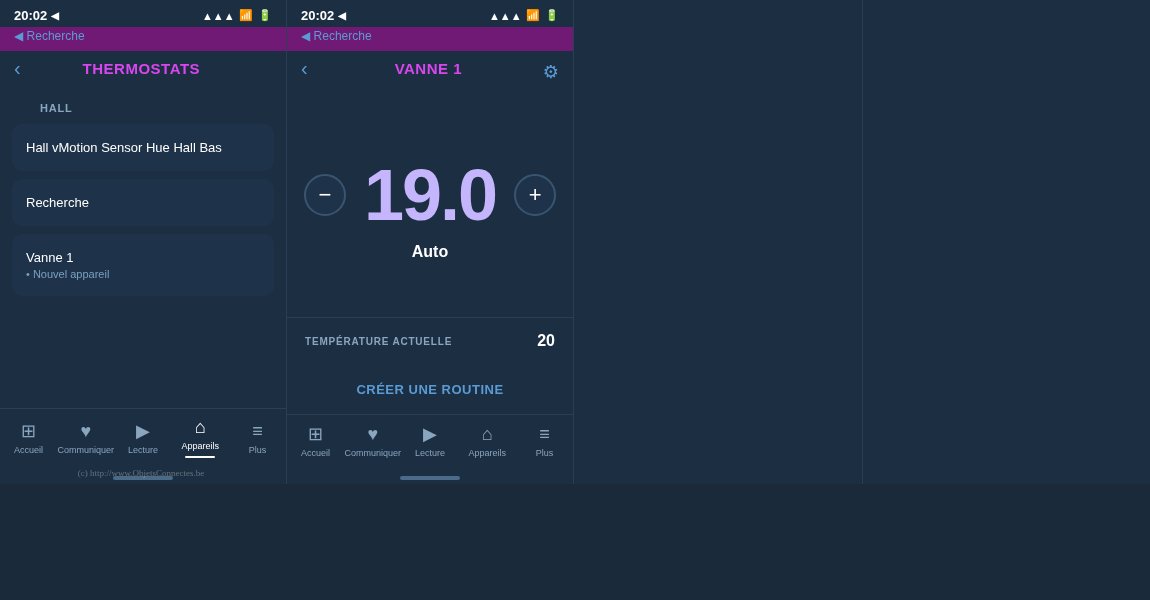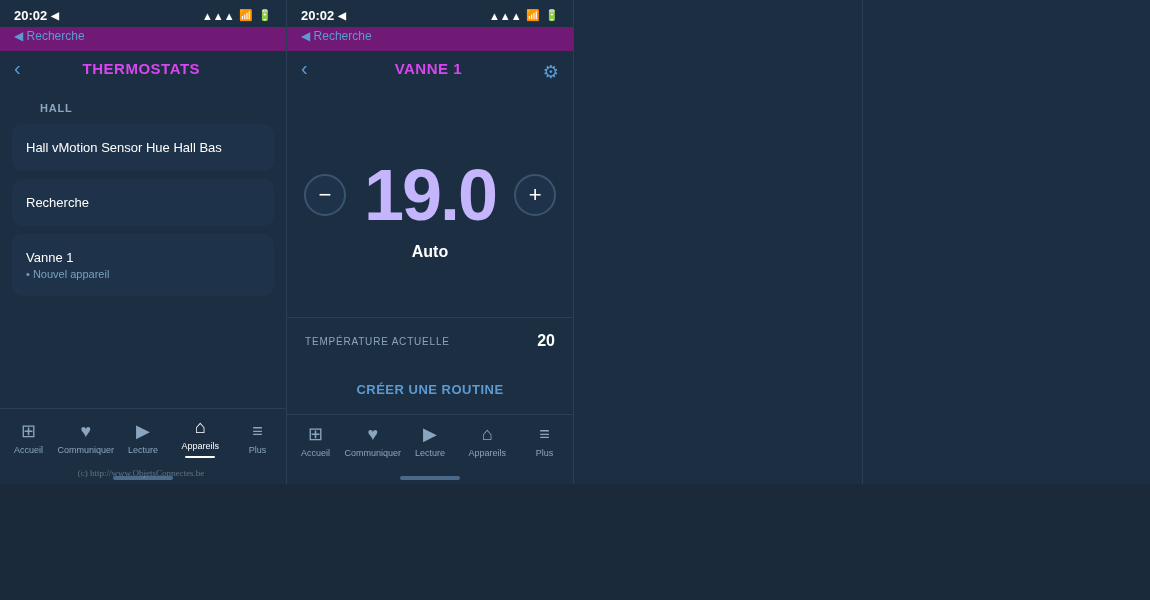--- a/index.html
+++ b/index.html
@@ -232,21 +232,21 @@
     .current-temp-row {
       display: flex;
       justify-content: space-between;
       align-items: center;
       padding: 14px 18px;
       border-top: 1px solid #2a3f55;
     }
     .current-temp-label {
       color: #8aa5be;
       font-size: 10px;
-      font-weight: 400;
+      font-weight: 700;
       letter-spacing: 0.8px;
     }
     .current-temp-value {
       color: #ffffff;
       font-size: 16px;
       font-weight: 600;
     }
 
     .create-routine-btn {
       text-align: center;

